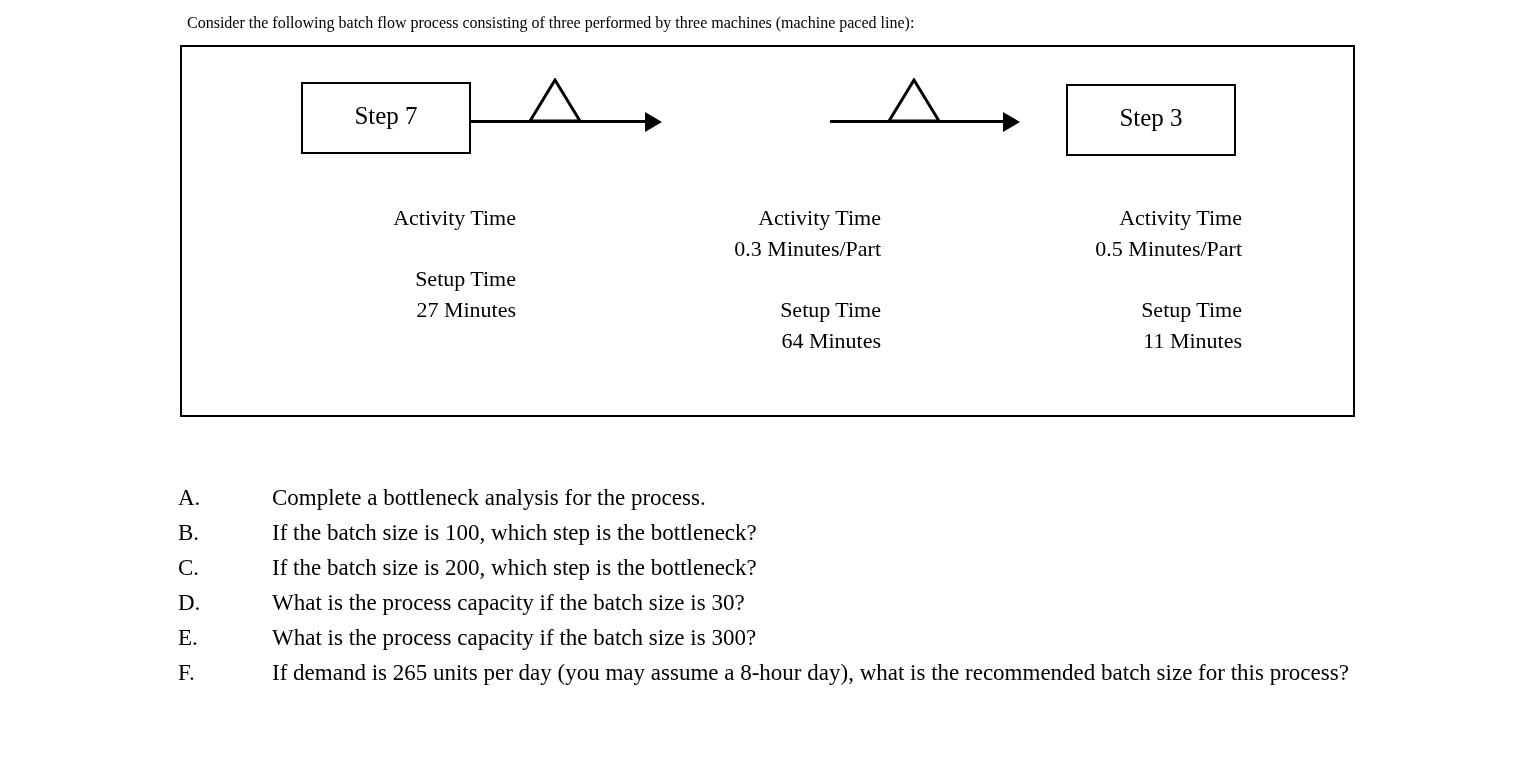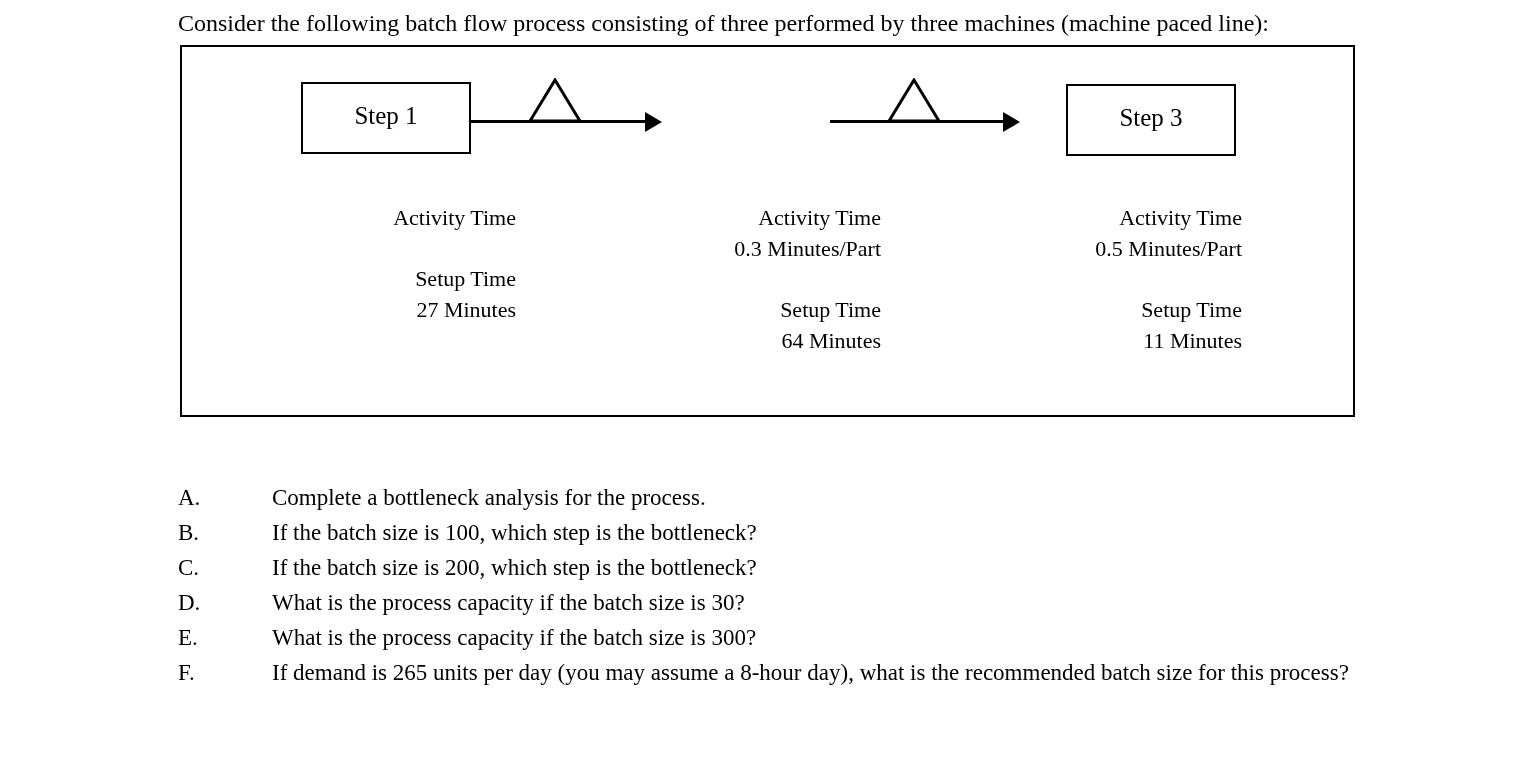--- a/index.html
+++ b/index.html
@@ -12,24 +12,24 @@
     height: 758px;
     position: relative;
     font-family: "Liberation Serif", "DejaVu Serif", serif;
     color: #000000;
     overflow: hidden;
   }
 
   
   .intro {
     position: absolute;
-    left: 178px;
+    left: 187px;
     top: 8px;
     width: 1330px;
-    font-size: 24px;
+    font-size: 16px;
     line-height: 30px;
     white-space: nowrap;
   }
 
   
   .diagram-frame {
     position: absolute;
     left: 180px;
     top: 45px;
     width: 1175px;
@@ -139,21 +139,21 @@
   }
 </style>
 </head>
 <body>
 
 <div class="intro">Consider the following batch flow process consisting of three performed by three machines (machine paced line):</div>
 
 <div class="diagram-frame">
 
   <div class="step-box" id="step-box-1">
-    <span class="step-label">Step 1</span>
+    <span class="step-label">Step 7</span>
   </div>
 
 
   <div class="step-box" id="step-box-3">
     <span class="step-label">Step 3</span>
   </div>
 
   <div class="connector" id="connector-1">
     <div class="conn-line"></div>
     <svg class="conn-triangle" viewBox="0 0 54 45">

